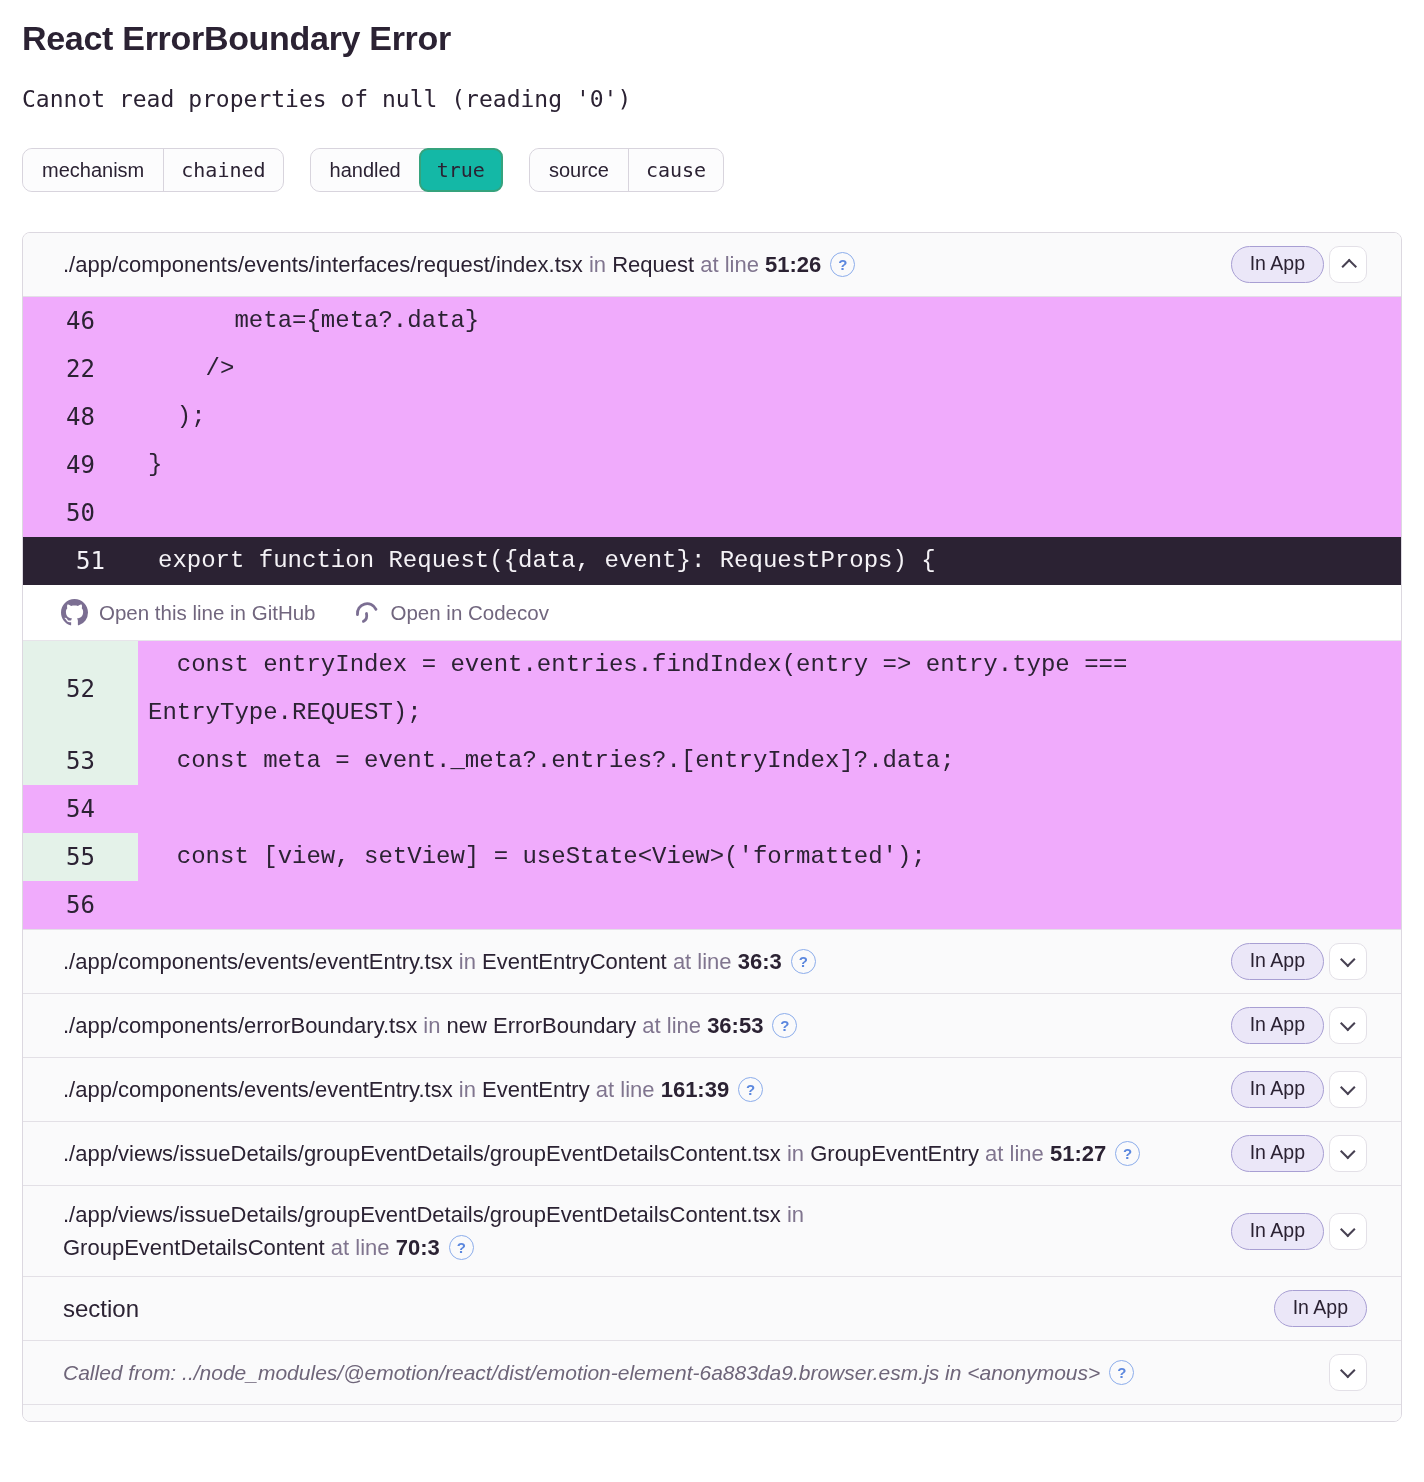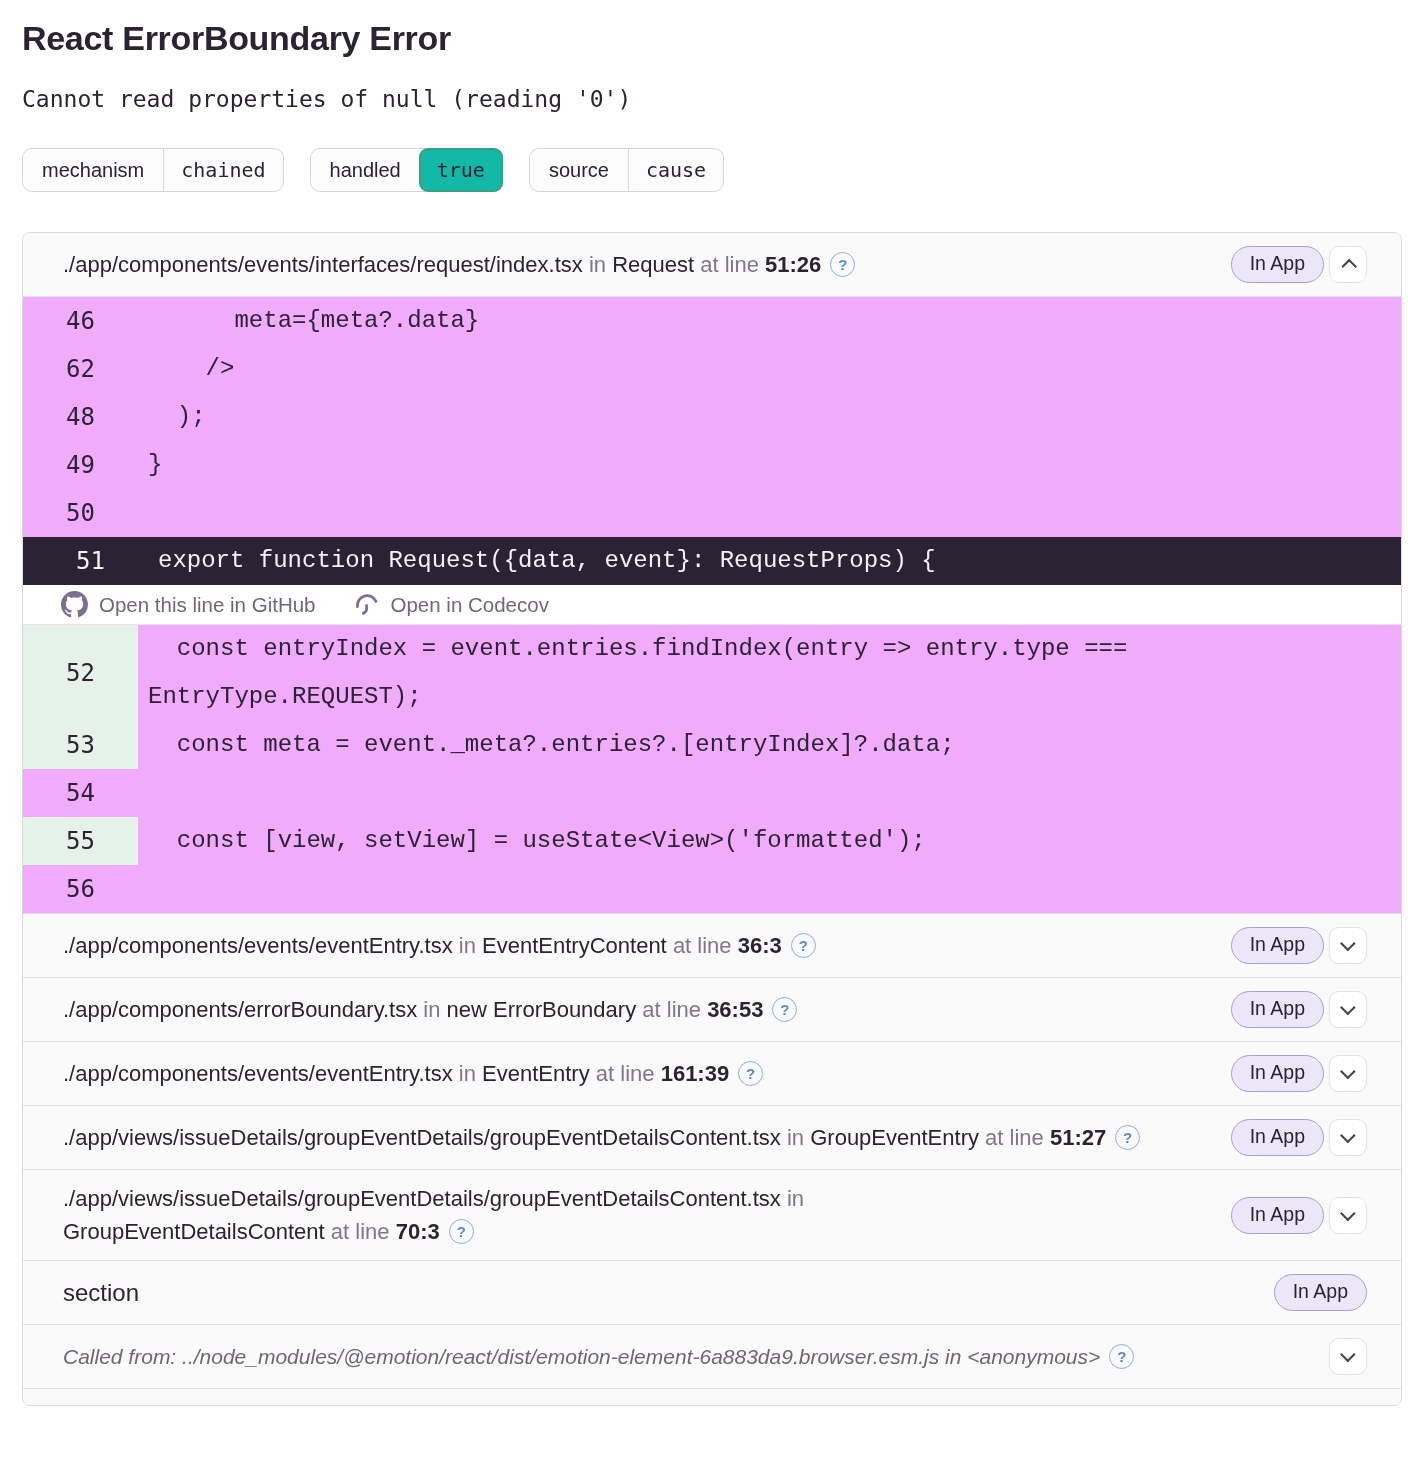--- a/index.html
+++ b/index.html
@@ -166,21 +166,21 @@
     padding: 0 12px 0 10px;
     min-height: 48px;
   }
   .crow.active { background: #2b2233; padding-left: 10px; }
   .crow.active .gut, .crow.active .cc { color: #f4f2f6; }
   .crow.green .gut { background: #e4f2e9; }
 
   .srclinks {
     display: flex;
     align-items: center;
-    height: 40px;
+    height: 56px;
     padding-left: 38px;
     border-bottom: 1px solid #e7e4ea;
     background: #ffffff;
   }
   .srclink {
     display: inline-flex;
     align-items: center;
     gap: 11px;
     color: #71667e;
     font-size: 20.5px;
@@ -244,21 +244,21 @@
         </button>
     </div>
   </div>
 
   <div class="code">
     <div class="crow">
       <div class="gut">46</div>
       <pre class="cc">      meta={meta?.data}</pre>
     </div>
     <div class="crow">
-      <div class="gut">62</div>
+      <div class="gut">22</div>
       <pre class="cc">    /&gt;</pre>
     </div>
     <div class="crow">
       <div class="gut">48</div>
       <pre class="cc">  );</pre>
     </div>
     <div class="crow">
       <div class="gut">49</div>
       <pre class="cc">}</pre>
     </div>

